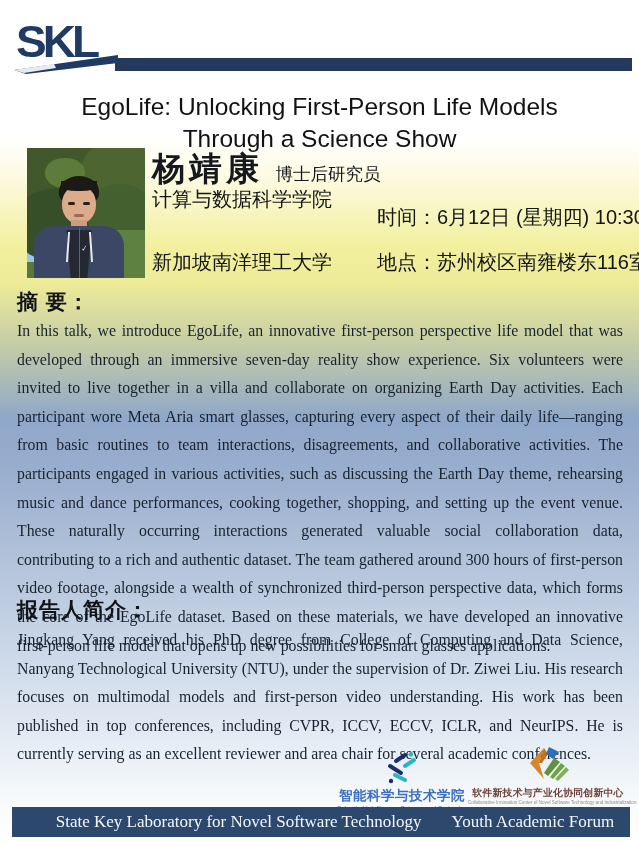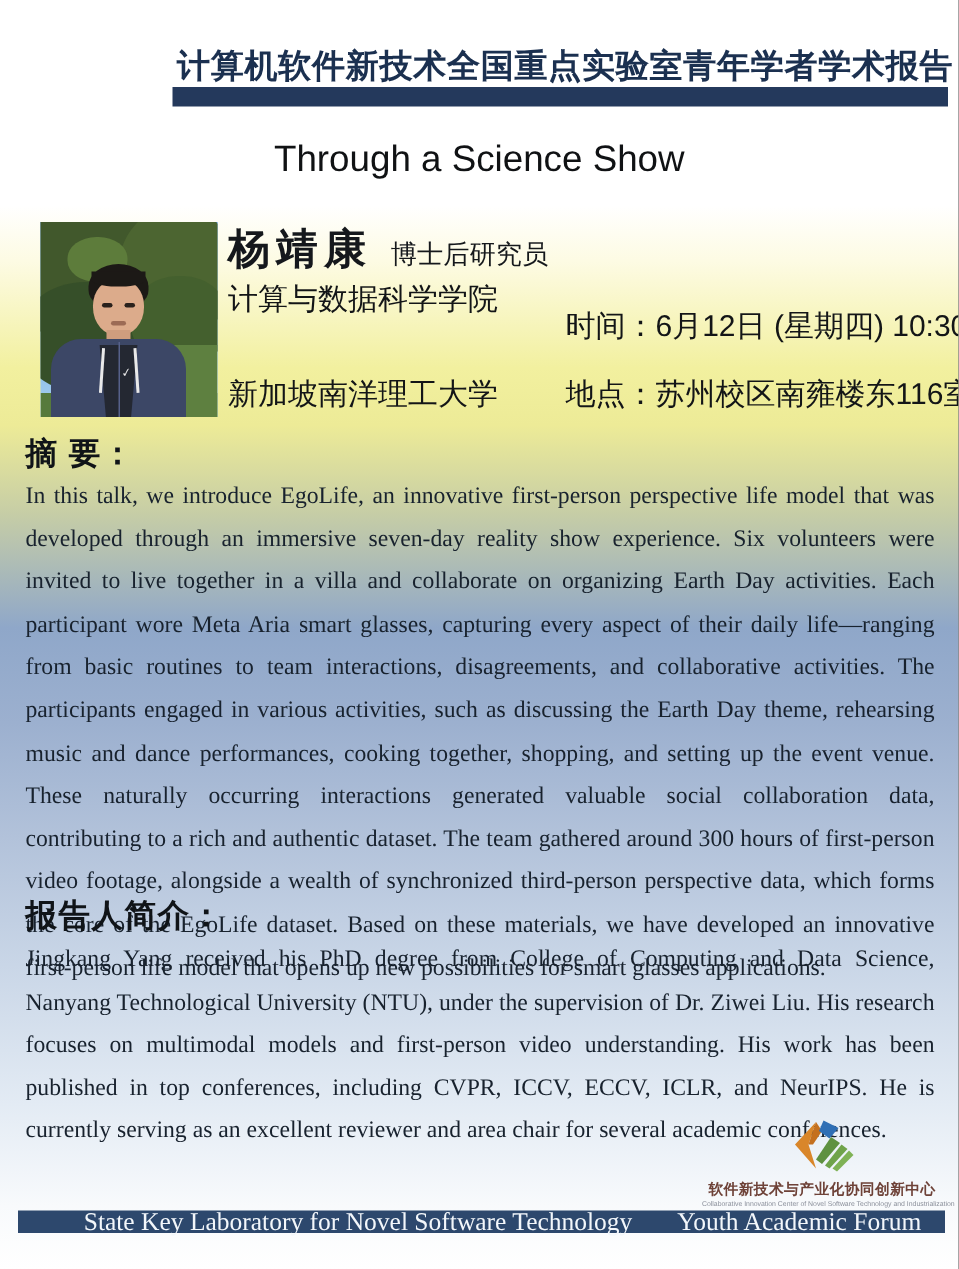--- a/index.html
+++ b/index.html
@@ -78,21 +78,21 @@
   .shirt { position:absolute; left:37px; top:82px; width:30px; height:48px; background:#242832; clip-path:polygon(8% 0,92% 0,78% 100%,22% 100%); }
   .swoosh-mark { position:absolute; left:54px; top:96px; color:#e8e8e8; font-size:8px; transform:rotate(-8deg); }
   .stringL,.stringR { position:absolute; top:84px; width:2px; height:30px; background:#e9e9e9; }
   .stringL { left:40px; transform:rotate(4deg); }
   .stringR { left:63px; transform:rotate(-4deg); }
   .zipper { position:absolute; left:51.5px; top:80px; width:1.5px; height:50px; background:#56618a; }
 
   .speaker-name-row { position:absolute; left:152px; top:147px; white-space:nowrap; }
   .speaker-name {
     font-family:Liberation Mono, monospace; font-weight:bold;
-    font-size:28px; color:#15181c; letter-spacing:4px;
+    font-size:33px; color:#15181c; letter-spacing:4px;
   }
   .speaker-pos { font-size:17.5px; color:#15181c; margin-left:8px; }
 
   .info-text { font-size:20px; color:#131517; white-space:nowrap; }
   .dept { position:absolute; left:152px; top:186px; }
   .time { position:absolute; left:377px; top:186px;margin-top:18px; }
   .univ { position:absolute; left:152px; top:249px; }
   .loc  { position:absolute; left:377px; top:249px; }
 
   
@@ -117,38 +117,42 @@
   .sist-cn { font-size:13.5px; font-weight:bold; color:#3a6fc2; letter-spacing:0.5px; white-space:nowrap; }
   .sist-en { font-size:6.5px; color:#4a7ac4; white-space:nowrap; }
 
   .cic-logo { position:absolute; left:468px; top:746px; width:160px; text-align:center; }
   .cic-icon { display:block; margin:0 auto 1px auto; }
   .cic-cn { font-size:9.8px; font-weight:bold; color:#6e4238; letter-spacing:0.3px; white-space:nowrap; }
   .cic-en { font-size:4.6px; color:#8a8f9a; white-space:nowrap; }
 
   
   .footer-bar {
-    position:absolute; left:12px; top:807px; width:618px; height:15px;
+    position:absolute; left:12px; top:807px; width:618px; height:30px;
     background:#2d486d; color:#f3f7fb;
     display:flex; align-items:center; justify-content:center; gap:30px;
     font-family:"Liberation Serif", serif; font-size:17px; white-space:nowrap;padding-left:28px;
   }
 </style>
 </head>
 <body>
 
 <div class="page">
 
-  <div class="header-titles">
-    <span>计算机软件新技术全国重点实验室</span>
-    <span>青年学者学术报告</span>
+  <div class="skl-logo">
+    <div class="skl-letters">SKL</div>
+    <svg class="skl-swoosh" width="104" height="20" viewBox="0 0 104 20">
+      <polygon points="0,16 104,1 104,9 12,20" fill="#203a63"></polygon>
+      <polygon points="0,16 40,10 42,14 10,19" fill="#ffffff" opacity="0.9"></polygon>
+    </svg>
   </div>
   <div class="header-bar"></div>
 
   <div class="talk-title">
+    <div>EgoLife: Unlocking First-Person Life Models</div>
     <div>Through a Science Show</div>
   </div>
 
   <div class="photo">
     <div class="blob t1"></div>
     <div class="blob t2"></div>
     <div class="blob t3"></div>
     <div class="blob t4"></div>
     <div class="blob t5"></div>
     <div class="grass2"></div>
@@ -176,20 +180,34 @@
   <div class="info-text time"><span>时间：</span><span>6月12日 (星期四)  10:30</span></div>
   <div class="info-text univ">新加坡南洋理工大学</div>
   <div class="info-text loc"><span>地点：</span><span>苏州校区南雍楼东116室</span></div>
 
   <div class="sec-heading abs-heading">摘 要：</div>
   <div class="body-text abs-body">In this talk, we introduce EgoLife, an innovative first-person perspective life model that was developed through an immersive seven-day reality show experience. Six volunteers were invited to live together in a villa and collaborate on organizing Earth Day activities. Each participant wore Meta Aria smart glasses, capturing every aspect of their daily life—ranging from basic routines to team interactions, disagreements, and collaborative activities. The participants engaged in various activities, such as discussing the Earth Day theme, rehearsing music and dance performances, cooking together, shopping, and setting up the event venue. These naturally occurring interactions generated valuable social collaboration data, contributing to a rich and authentic dataset. The team gathered around 300 hours of first-person video footage, alongside a wealth of synchronized third-person perspective data, which forms the core of the EgoLife dataset. Based on these materials, we have developed an innovative first-person life model that opens up new possibilities for smart glasses applications.</div>
 
   <div class="sec-heading bio-heading">报告人简介：</div>
   <div class="body-text bio-body">Jingkang Yang received his PhD degree from College of Computing and Data Science, Nanyang Technological University (NTU), under the supervision of Dr. Ziwei Liu. His research focuses on multimodal models and first-person video understanding. His work has been published in top conferences, including CVPR, ICCV, ECCV, ICLR, and NeurIPS. He is currently serving as an excellent reviewer and area chair for several academic conferences.</div>
 
+  <div class="sist-logo">
+    <svg class="sist-icon" width="42" height="34" viewBox="0 0 42 34">
+      <g stroke-linecap="round" fill="none">
+        <circle cx="30" cy="3.5" r="2.2" fill="#2ab4c9"></circle>
+        <path d="M24,4 L15,10" stroke="#1b2f6e" stroke-width="4"></path>
+        <path d="M33,9 L24,15" stroke="#2ab4c9" stroke-width="4"></path>
+        <path d="M9,15 L20,22" stroke="#1b2f6e" stroke-width="4"></path>
+        <path d="M14,24 L24,29" stroke="#2ab4c9" stroke-width="4"></path>
+        <circle cx="10" cy="30" r="2.2" fill="#1b2f6e"></circle>
+      </g>
+    </svg>
+    <div class="sist-cn">智能科学与技术学院</div>
+    <div class="sist-en">School of Intelligence Science and Technology</div>
+  </div>
 
   <div class="cic-logo">
     <svg class="cic-icon" width="48" height="40" viewBox="0 0 48 40">
       <polygon points="20,2 6,17 20,33 15,17" fill="#d9862a"></polygon>
       <polygon points="20,2 24,8 18,17 15,17" fill="#c4701f"></polygon>
       <polygon points="25,1 35,6 29,13 22,8" fill="#2f6fb5"></polygon>
       <polygon points="30,12 36,16 24,30 20,27" fill="#5e9140"></polygon>
       <polygon points="37,17 41,20 29,33 26,31" fill="#6fa34a"></polygon>
       <polygon points="42,21 45,24 34,35 31,33" fill="#7fb255"></polygon>
     </svg>

